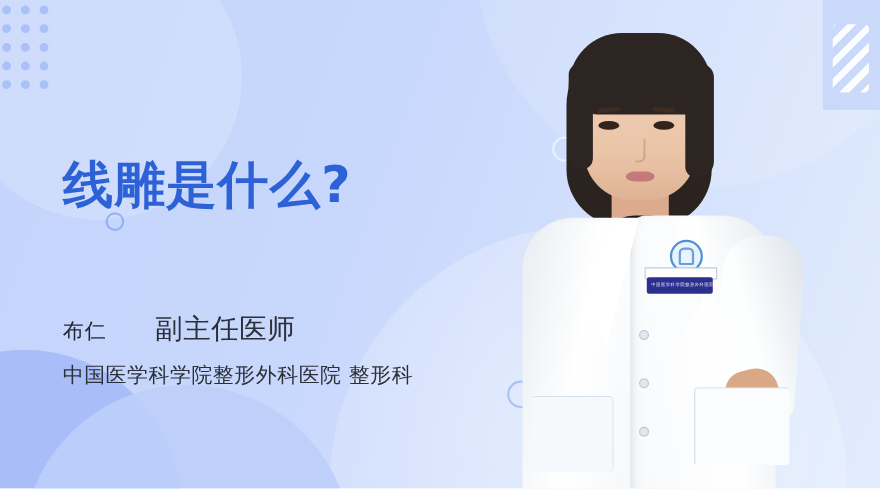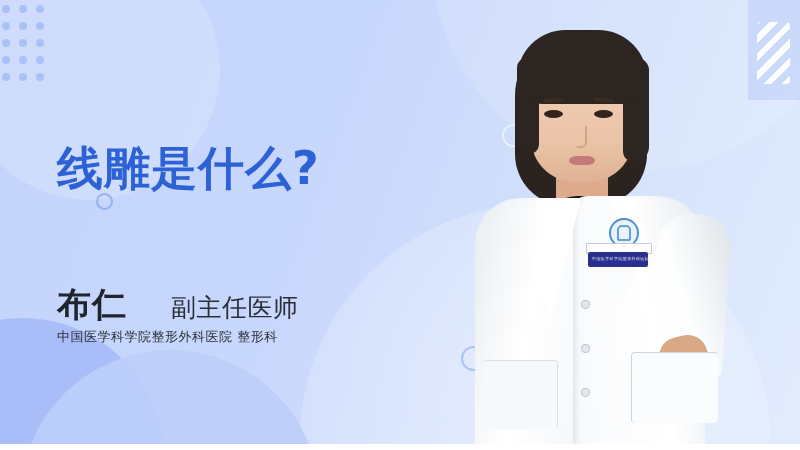--- a/index.html
+++ b/index.html
@@ -112,35 +112,35 @@
     color: #2d62d6;
     white-space: nowrap;
   }
   .doctor-line {
     position: absolute;
     left: 57px; top: 282px;
     display: flex;
     align-items: baseline;
   }
   .doctor-name {
-    font-size: 34px;
-    font-weight: bold;
+    font-size: 19px;
+    font-weight: normal;
     color: #20242c;
     letter-spacing: 1px;
   }
   .doctor-title {
     margin-left: 44px;
     font-size: 25px;
     color: #2b3038;
     letter-spacing: .5px;
   }
   .doctor-hospital {
     position: absolute;
     left: 57px; top: 328px;
-    font-size: 13px;
+    font-size: 19px;
     color: #2b3038;
     letter-spacing: .5px;
     white-space: nowrap;
   }
 
   
   .doctor {
     position: absolute;
     left: 455px; top: 0;
     width: 300px; height: 450px;

